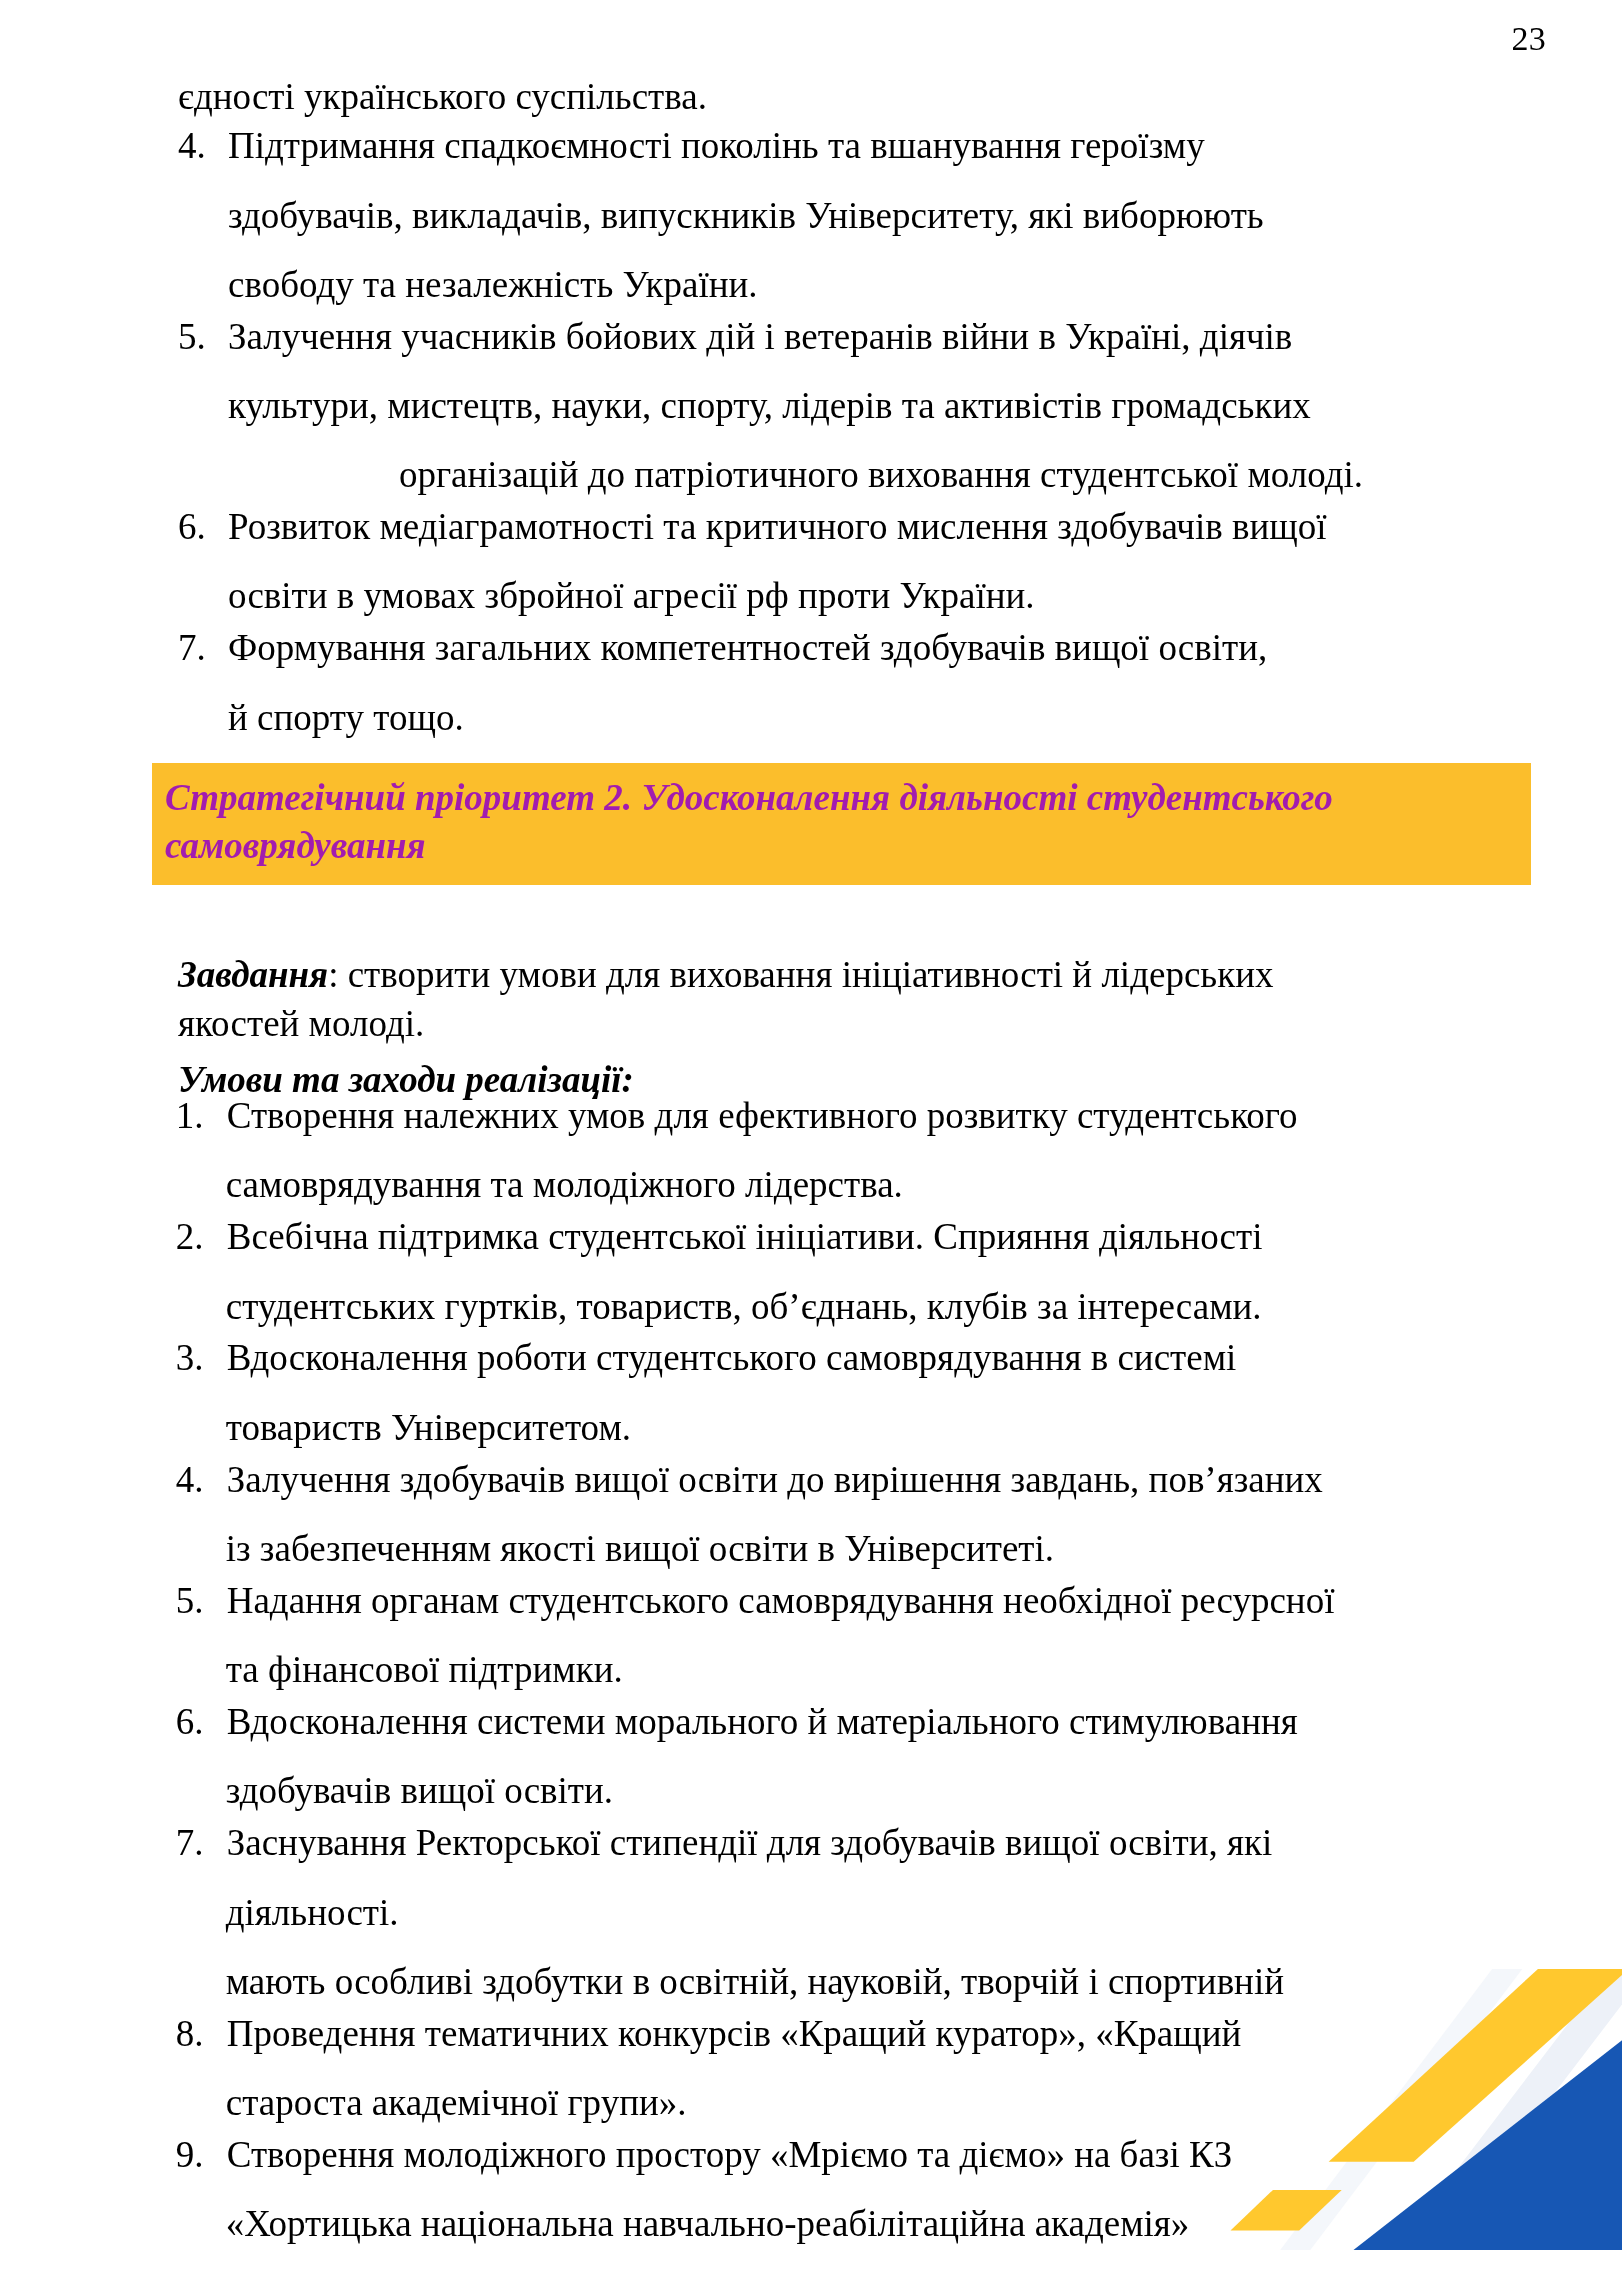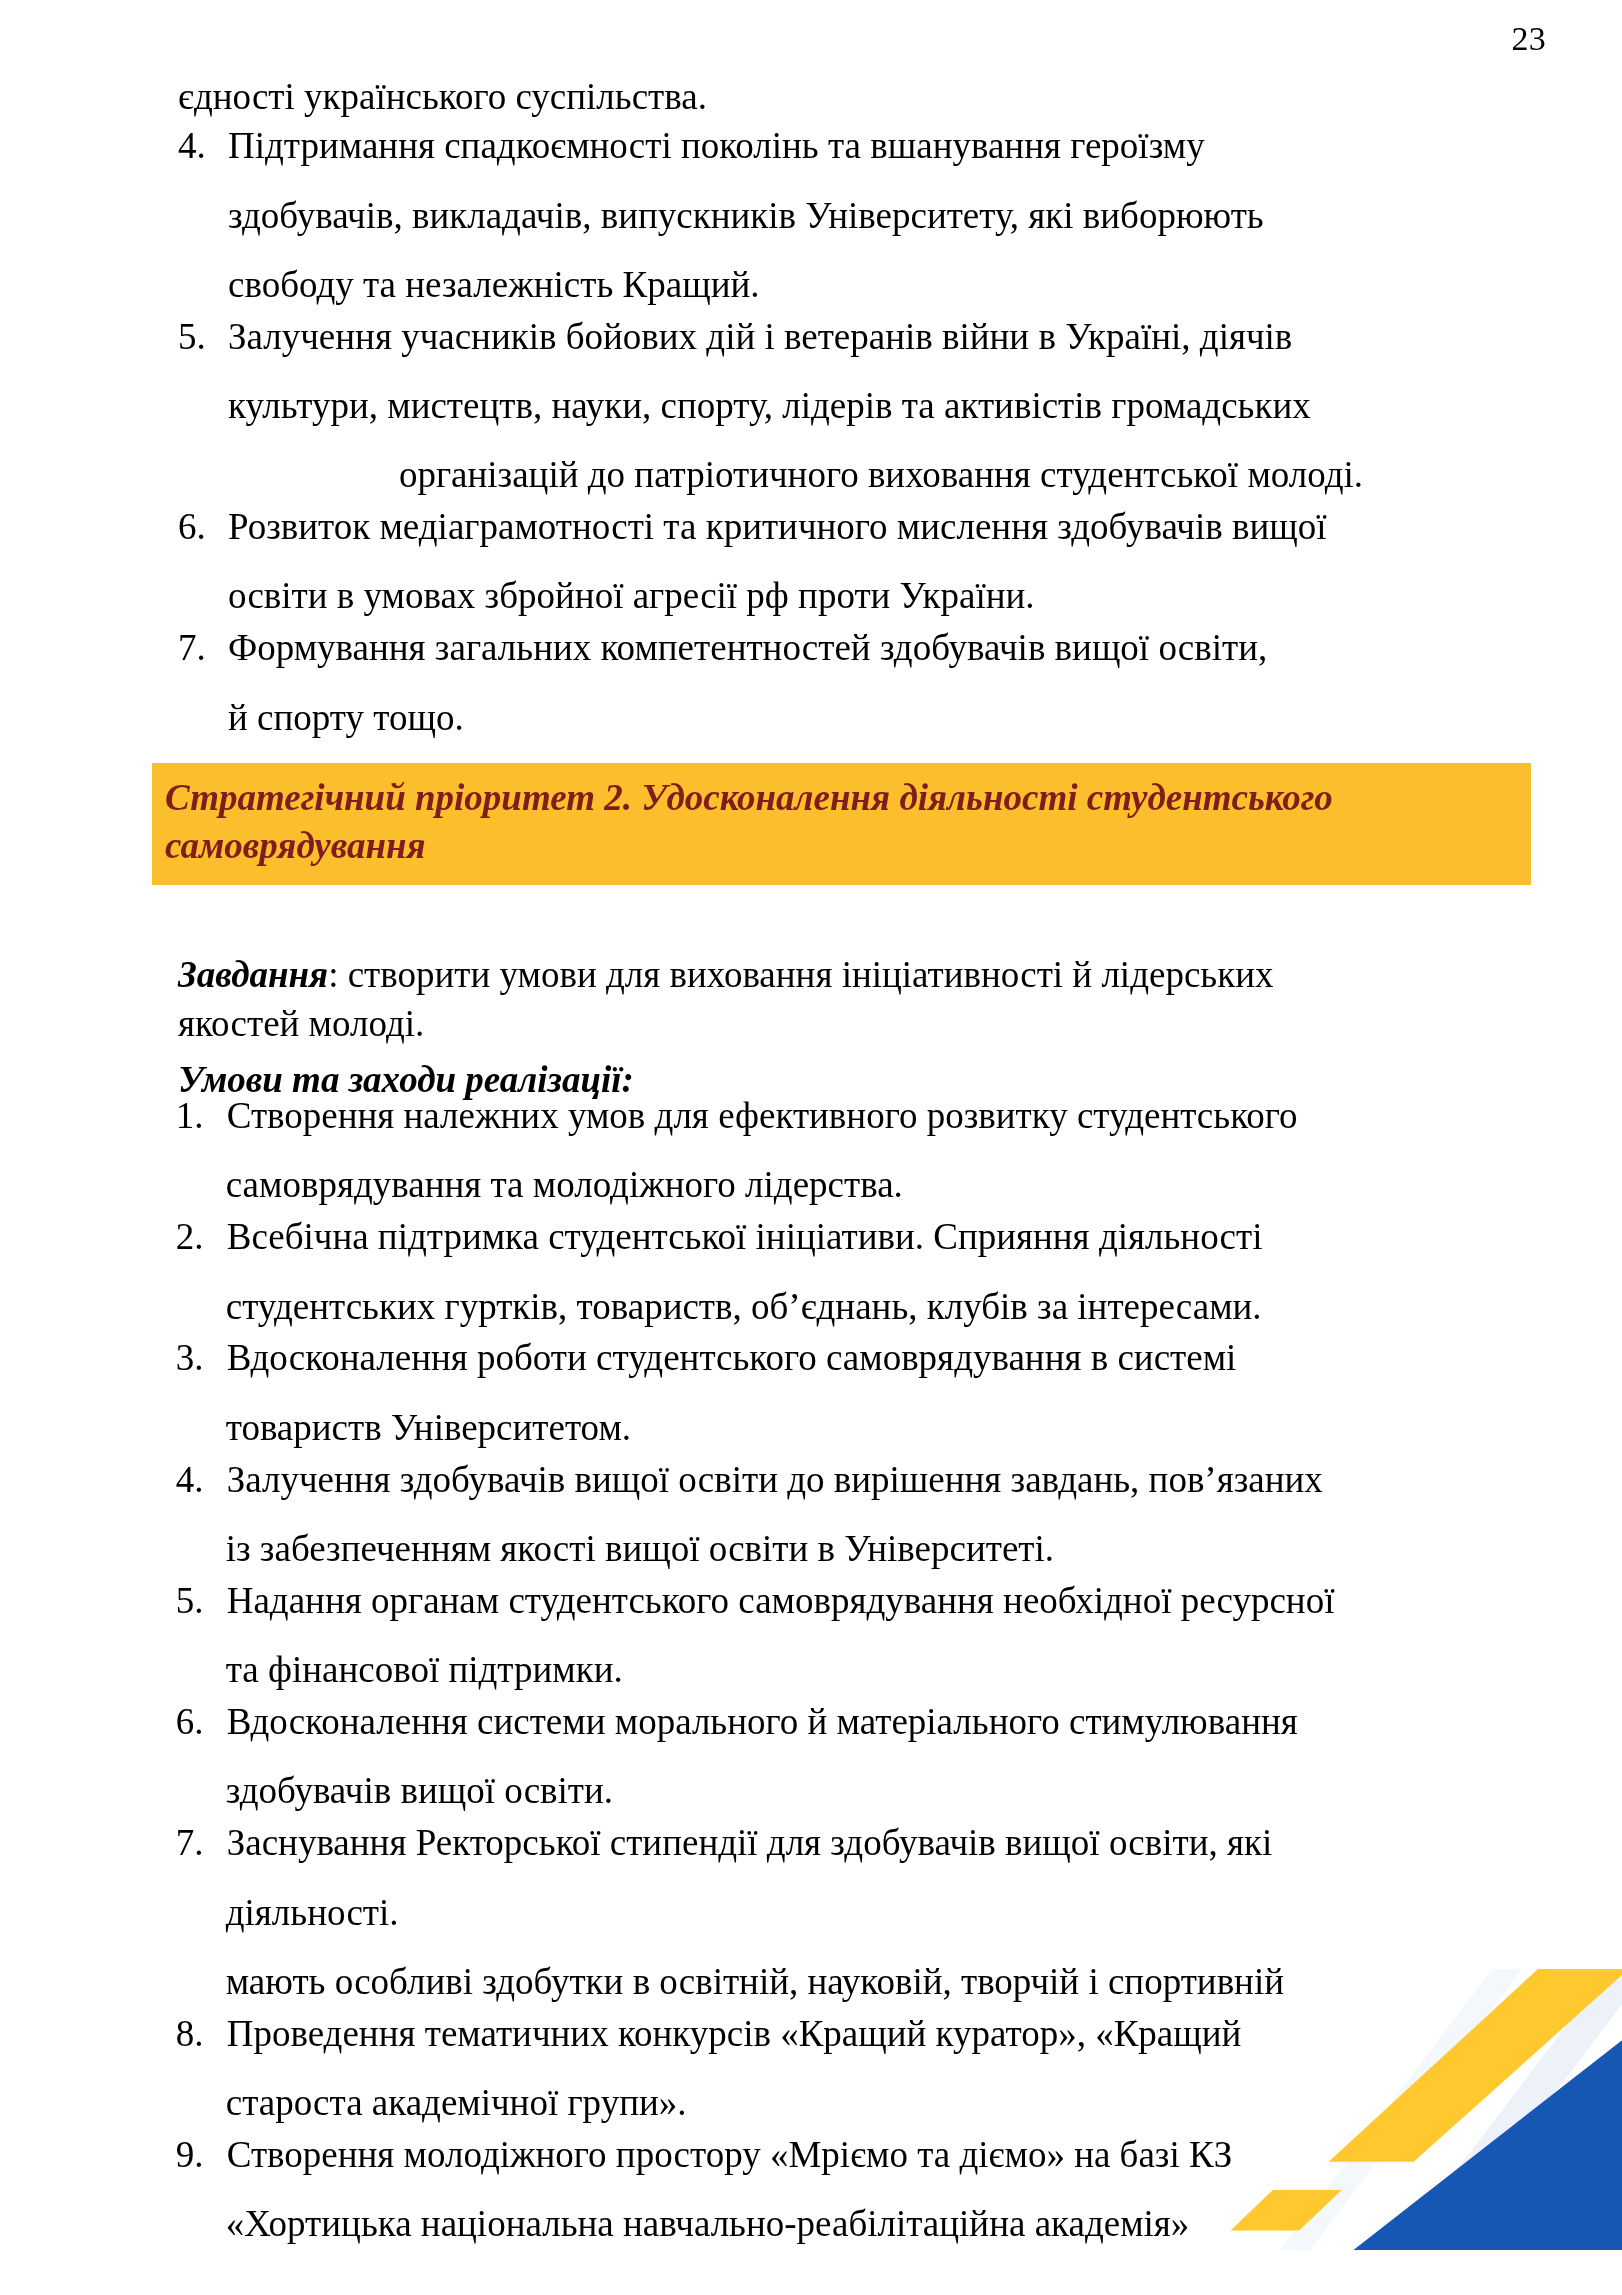--- a/index.html
+++ b/index.html
@@ -89,21 +89,21 @@
     min-height: 122px;
     background: #FBBE2C;
     box-sizing: border-box;
     padding: 10.5px 9.2px 10.5px 13px;
   }
   .priority-band .band-text {
     font-weight: bold;
     font-style: italic;
     font-size: 37px;
     line-height: 1.30;
-    color: #7f1d1d;
+    color: #a21caf;
   }
 
   
   .task-block {
     position: absolute;
     left: 178px;
     top: 950px;
     width: 1356px;
   }
   .task-lead {
@@ -150,21 +150,21 @@
 
     <div class="para">єдності українського суспільства.</div>
 
     <ol class="numlist list-a">
 
       <li>
         <span class="num">4.</span>
         <span class="txt">Підтримання спадкоємності поколінь та вшанування героїзму</span>
       </li>
       <div class="para cont">здобувачів, викладачів, випускників Університету, які виборюють</div>
-      <div class="para cont" style="text-align:left;">свободу та незалежність Кращий.</div>
+      <div class="para cont" style="text-align:left;">свободу та незалежність України.</div>
 
       <li>
         <span class="num">5.</span>
         <span class="txt">Залучення учасників бойових дій і ветеранів війни в Україні, діячів</span>
       </li>
       <div class="para cont">культури, мистецтв, науки, спорту, лідерів та активістів громадських</div>
       <div class="para cont" style="text-align:center;">організацій до патріотичного виховання студентської молоді.</div>
 
       <li>
         <span class="num">6.</span>

